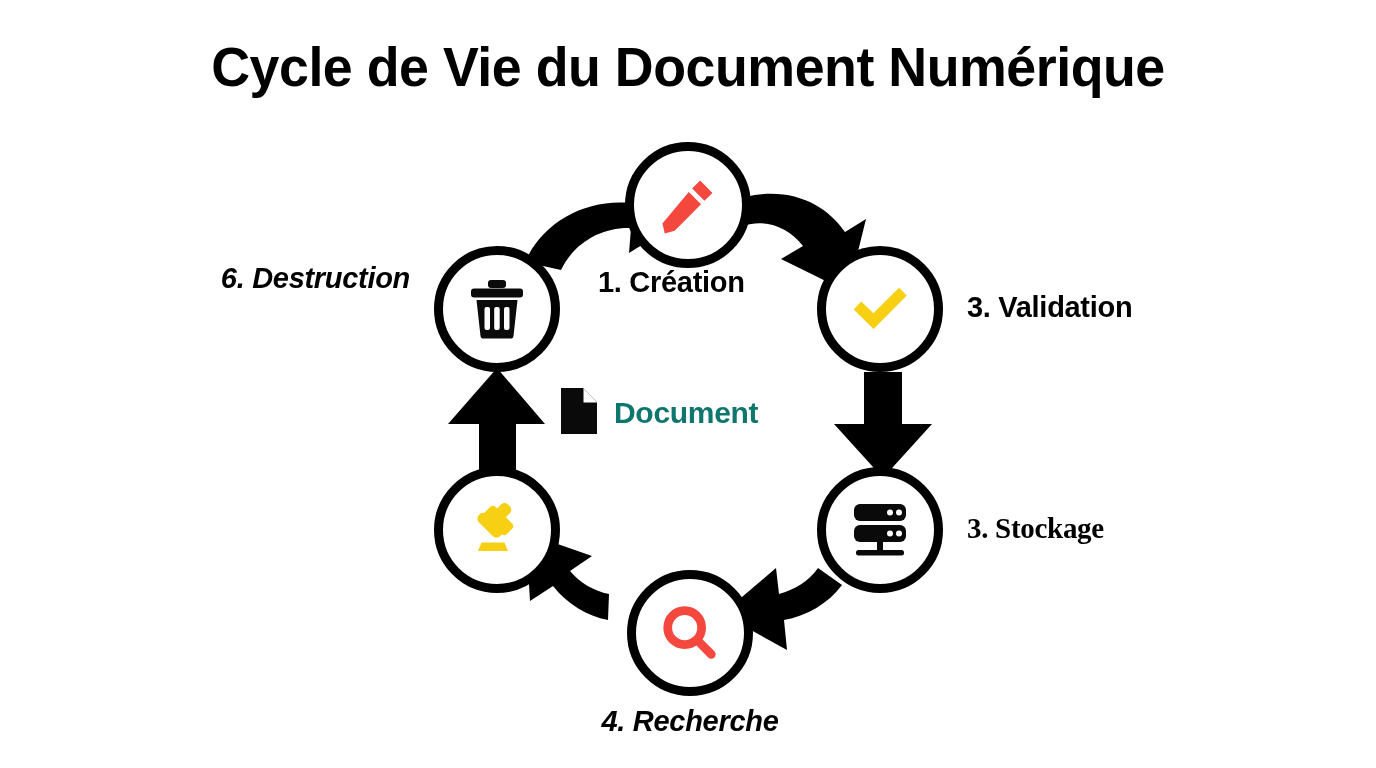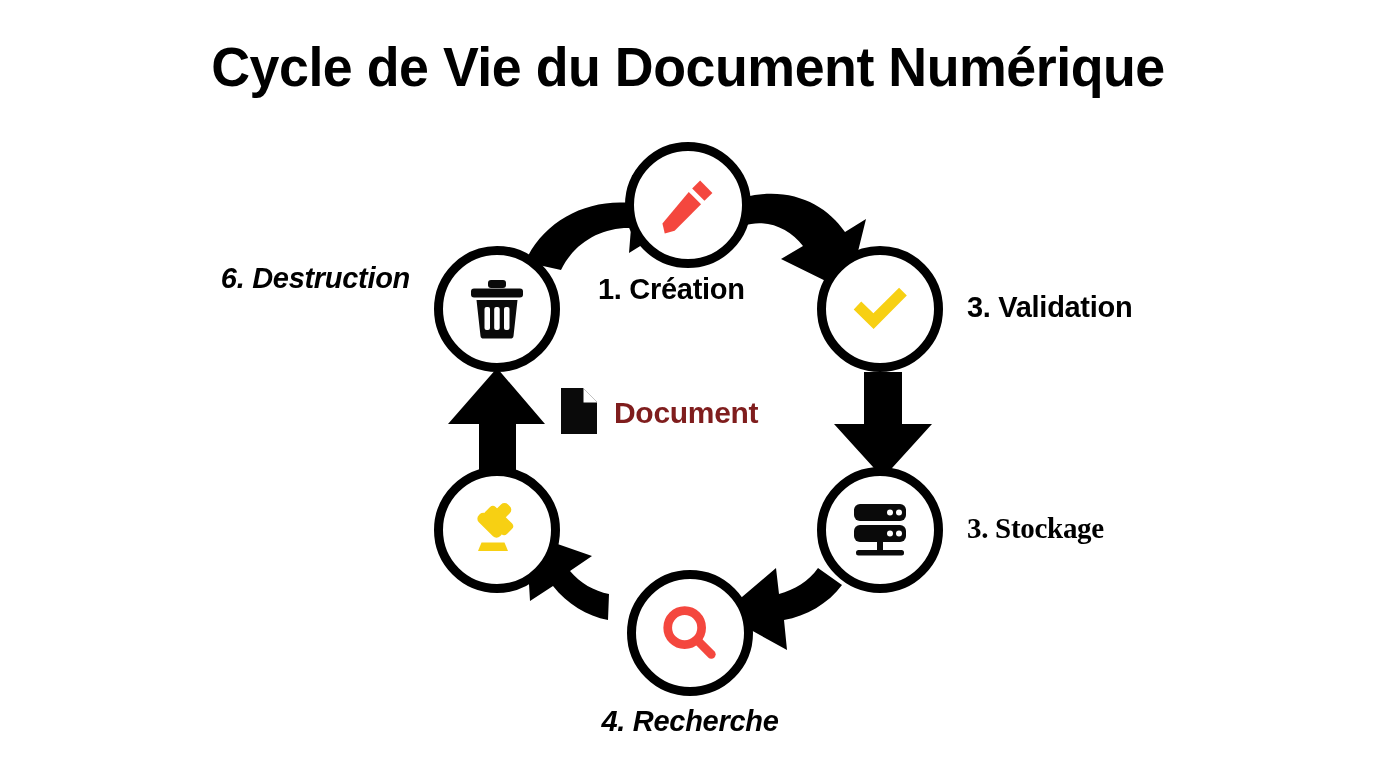--- a/index.html
+++ b/index.html
@@ -89,21 +89,21 @@
     left: 558px;
     top: 385px;
     display: flex;
     align-items: center;
     gap: 14px;
     z-index: 6;
   }
   #center-doc .doc-text {
     font-size: 30px;
     font-weight: 700;
-    color: #7f1d1d;
+    color: #0f766e;
     letter-spacing: -0.3px;
   }
 </style>
 </head>
 <body>
 
 <div id="canvas">
 
   <div id="title">Cycle de Vie du Document Numérique</div>
 
@@ -137,21 +137,21 @@
   <div class="node" style="left:625px; top:142px;">
     <span>
       <svg width="62" height="62" viewBox="0 0 64 64">
         <g fill="#F4473E">
           <path d="M44.5 6.8 L57.2 19.5 L49.0 27.7 L36.3 15.0 Z"></path>
           <path d="M32.8 18.5 L45.5 31.2 L18.2 58.5 L8.0 61.5 L5.6 51.0 Z"></path>
         </g>
       </svg>
     </span>
   </div>
-  <div class="label align-left" style="left:598px; top:273px;text-align:right;">1. Création</div>
+  <div class="label align-left" style="left:598px; top:266px;text-align:right;">1. Création</div>
 
   <div class="node" style="left:817px; top:246px;">
     <span>
       <svg width="66" height="66" viewBox="0 0 64 64">
         <path d="M6.5 32.5 L13.8 24.8 L25.6 36.0 L50.5 11.5 L58.0 19.0 L25.8 51.5 Z" fill="#F7D013"></path>
       </svg>
     </span>
   </div>
   <div class="label align-left" style="left:967px; top:291px;">3. Validation</div>
 

